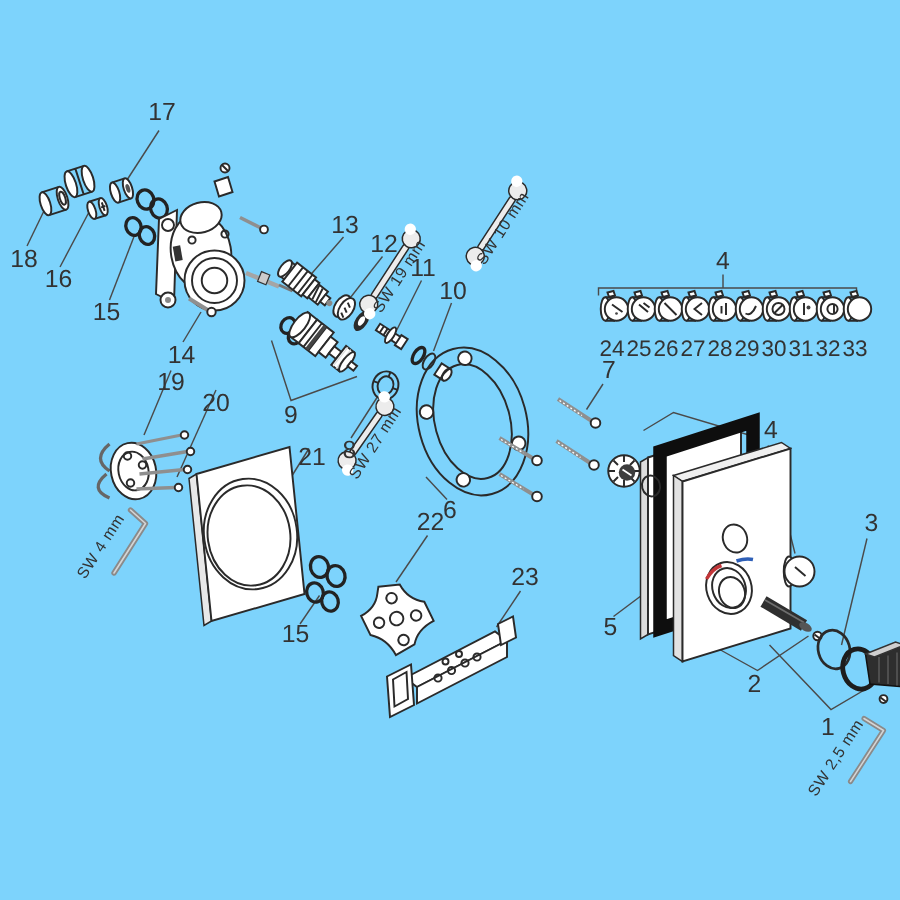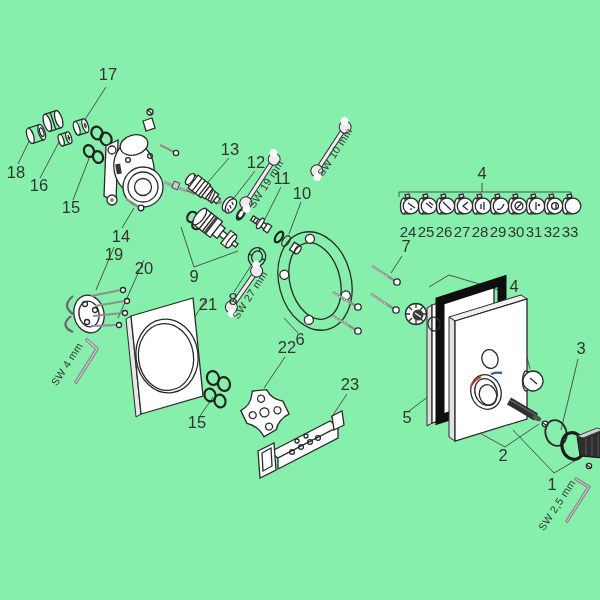--- a/index.html
+++ b/index.html
@@ -1,16 +1,16 @@
 <!DOCTYPE html>
 <html><head>
 <meta charset="utf-8">
 <style>
   html,body{margin:0;padding:0;background:#fff;}
-  #page{width:600px;height:600px;position:relative;background:#86efac;overflow:hidden;}
+  #page{width:600px;height:600px;position:relative;background:#7dd3fc;overflow:hidden;}
   svg{display:block;}
   .pn{font-family:"Liberation Sans",sans-serif;font-size:16.5px;fill:#333;text-anchor:middle;}
   .cn{font-family:"Liberation Sans",sans-serif;font-size:15px;fill:#333;text-anchor:middle;}
   .tl{font-family:"Liberation Sans",sans-serif;font-size:10.5px;fill:#333;text-anchor:middle;letter-spacing:.4px;}
   .ld{stroke:#4a4a4a;stroke-width:.95;fill:none;}
   .ln{stroke:#2a2a2a;stroke-width:1.3;fill:#fff;}
   .lnf{stroke:#2a2a2a;stroke-width:1.3;fill:none;}
   .oring{stroke:#222;stroke-width:2.2;fill:none;}
 </style>
 </head>

